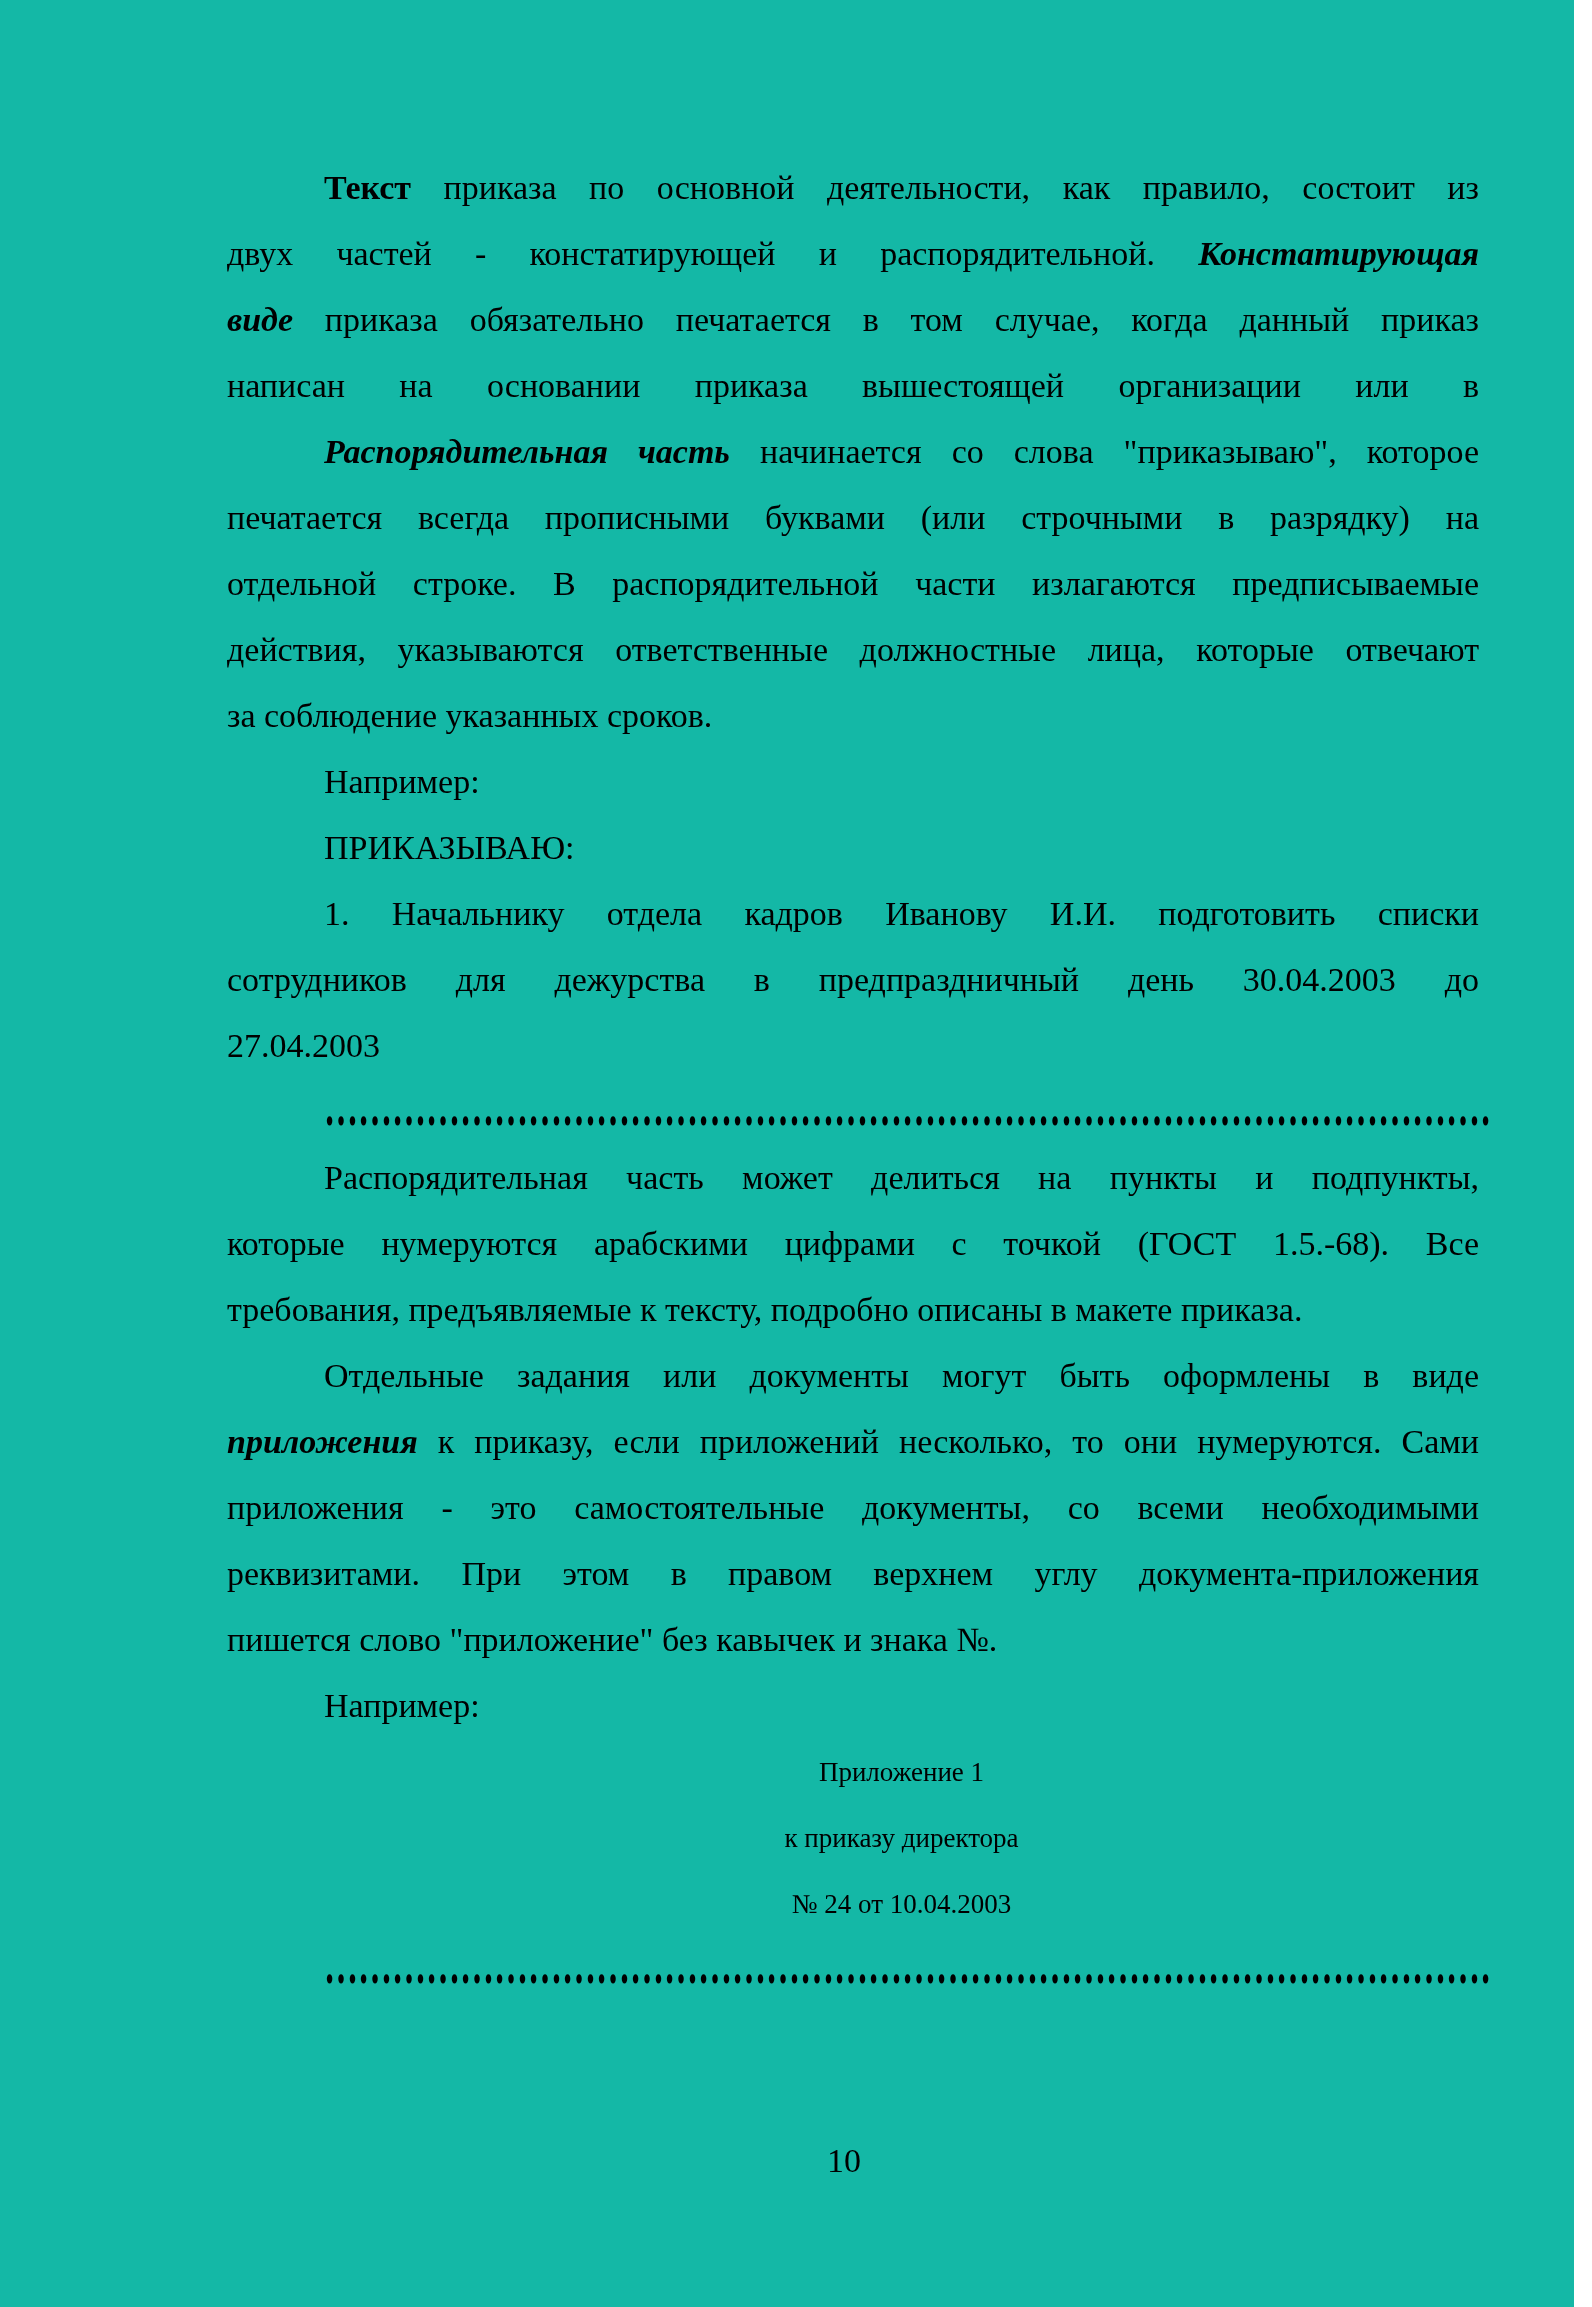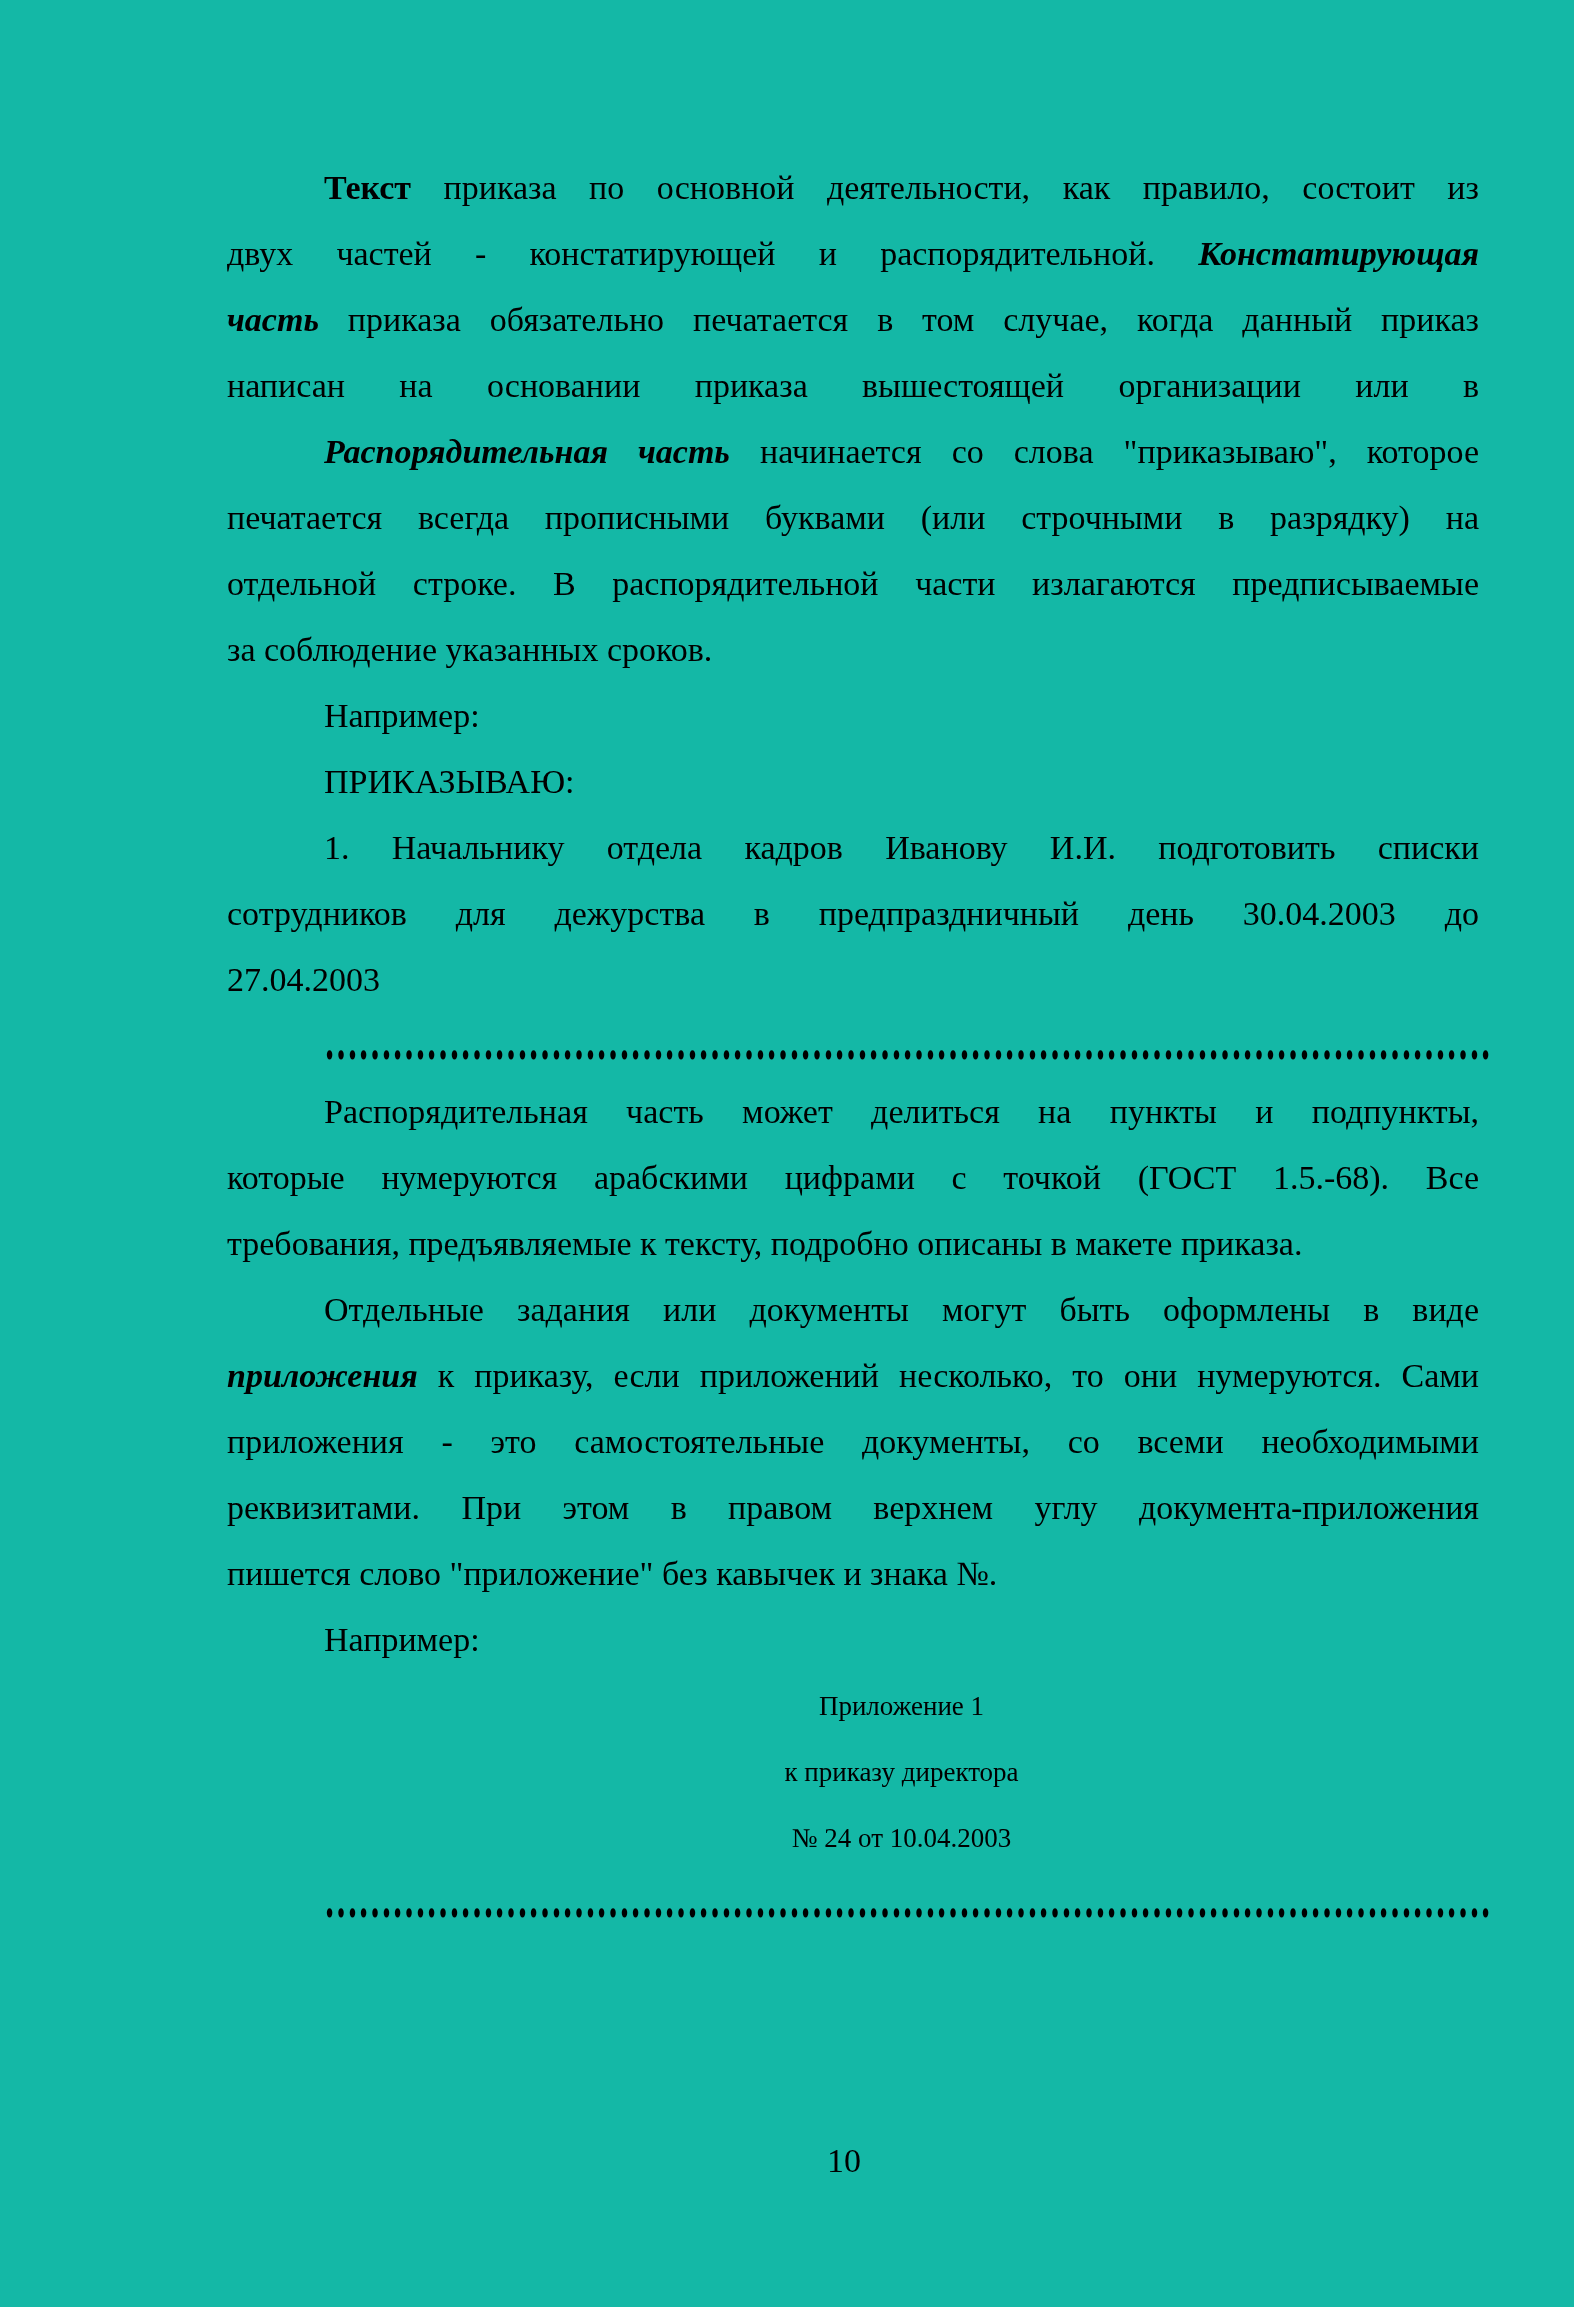--- a/index.html
+++ b/index.html
@@ -70,25 +70,26 @@
     font-size: 34px;
   }
 </style>
 </head>
 <body>
 
 <div class="page">
   <div class="doc-body">
       <div class="line ind just"><span class="b">Текст</span><span> приказа по основной деятельности, как правило, состоит из</span></div>
       <div class="line just"><span>двух частей - констатирующей и распорядительной. </span><span class="bi">Констатирующая</span></div>
-      <div class="line just"><span class="bi">часть</span><span> приказа обязательно печатается в том случае, когда данный приказ</span></div>
+      <div class="line just"><span class="bi">виде</span><span> приказа обязательно печатается в том случае, когда данный приказ</span></div>
       <div class="line just"><span>написан на основании приказа вышестоящей организации или в</span></div>
       <div class="line ind just"><span class="bi">Распорядительная часть</span><span> начинается со слова "приказываю", которое</span></div>
       <div class="line just"><span>печатается всегда прописными буквами (или строчными в разрядку) на</span></div>
       <div class="line just"><span>отдельной строке. В распорядительной части излагаются предписываемые</span></div>
+      <div class="line just"><span>действия, указываются ответственные должностные лица, которые отвечают</span></div>
       <div class="line"><span>за соблюдение указанных сроков.</span></div>
       <div class="line ind"><span>Например:</span></div>
       <div class="line ind"><span>ПРИКАЗЫВАЮ:</span></div>
       <div class="line ind just"><span>1. Начальнику отдела кадров Иванову И.И. подготовить списки</span></div>
       <div class="line just"><span>сотрудников для дежурства в предпраздничный день 30.04.2003 до</span></div>
       <div class="line"><span>27.04.2003</span></div>
       <div class="dots-line"><span class="dots">……………………………………………………………………………………………………………………………………………………………………………………………………………………………………………………</span></div>
       <div class="line ind just"><span>Распорядительная часть может делиться на пункты и подпункты,</span></div>
       <div class="line just"><span>которые нумеруются арабскими цифрами с точкой (ГОСТ 1.5.-68). Все</span></div>
       <div class="line"><span>требования, предъявляемые к тексту, подробно описаны в макете приказа.</span></div>

